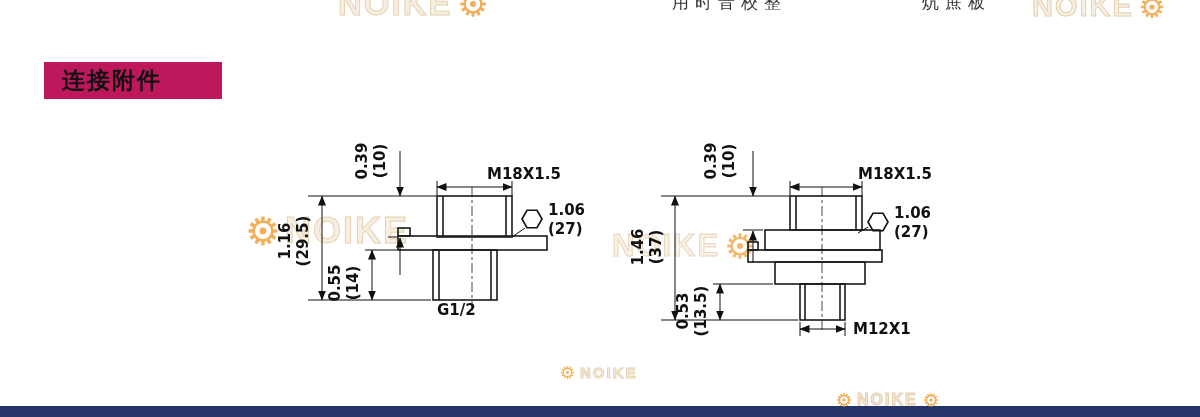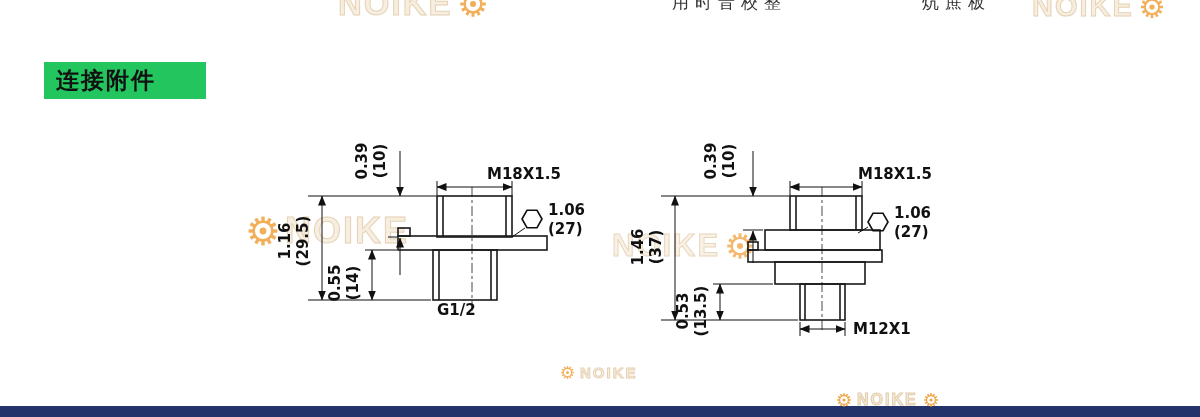--- a/index.html
+++ b/index.html
@@ -12,24 +12,24 @@
   }
   
   .top-frag{
     position:absolute;top:-9px;
     font-size:17px;color:#333;font-weight:500;letter-spacing:6px;
     white-space:nowrap;
   }
   
   .section-header{
     position:absolute;left:44px;top:62px;
-    width:162px;height:37px;
-    background:#22c55e;
+    width:178px;height:37px;
+    background:#be185d;
     display:flex;align-items:center;
-    padding-left:12px;box-sizing:border-box;
+    padding-left:18px;box-sizing:border-box;
   }
   .section-header .title{
     font-size:23px;font-weight:bold;color:#111;letter-spacing:2px;
   }
   
   .wm{
     position:absolute;
     display:flex;align-items:center;gap:5px;
     pointer-events:none;
     white-space:nowrap;

